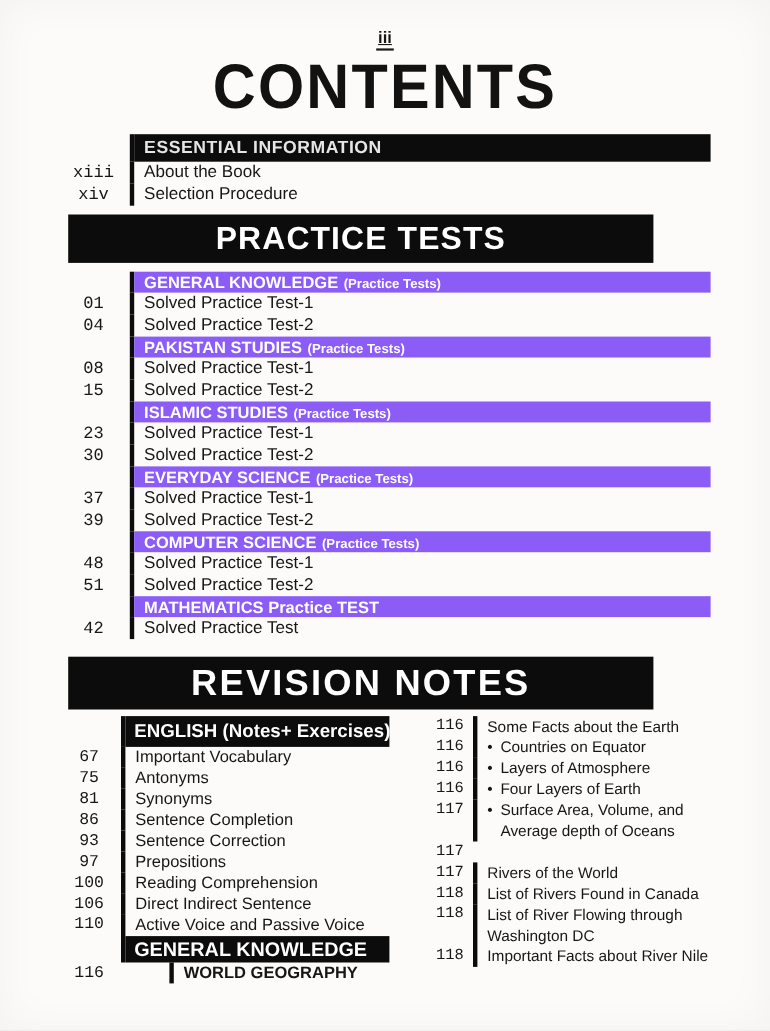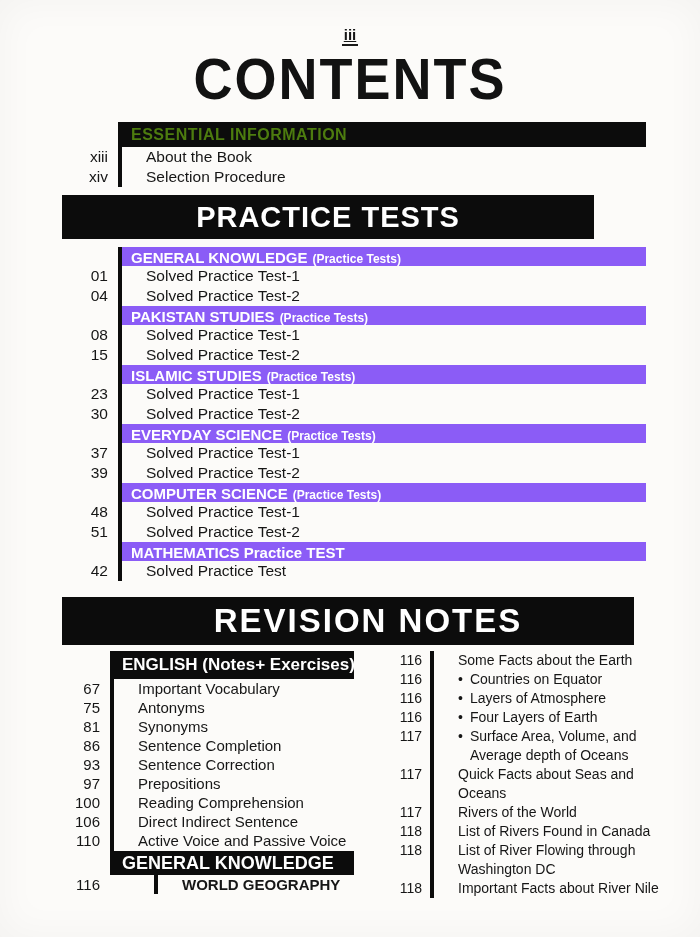--- a/index.html
+++ b/index.html
@@ -5,34 +5,34 @@
   html,body{margin:0;padding:0;background:#e9e7e3;}
   .page{position:relative;width:700px;height:937px;margin:0 auto;background:#fcfbf9;
         font-family:"Liberation Sans",sans-serif;color:#161616;overflow:hidden;
         box-shadow:inset 0 0 40px rgba(0,0,0,0.04);}
   .folio{text-align:center;padding-top:26px;font-size:15px;font-weight:bold;height:18px;text-decoration:underline;}
   .folio span{border-bottom:2px solid #1a1a1a;padding:0 2px 1px;}
   .title{margin:6px 0 14px;text-align:center;font-size:54px;line-height:58px;font-weight:bold;
          letter-spacing:2px;transform:scaleY(1.06);color:#121212;}
   .block{margin-left:62px;width:584px;}
   .row{display:flex;align-items:stretch;}
-  .num{flex:none;width:56px;text-align:right;padding-right:10px;box-sizing:border-box;
-       font-size:15.5px;line-height:20px;}
-  .cnt{flex:1;border-left:4px solid #0c0c0c;padding-left:24px;font-size:15.5px;line-height:20px;
+  .num{flex:none;width:56px;text-align:center;padding-right:10px;box-sizing:border-box;
+       font-size:15.5px;line-height:20px;font-family:Liberation Mono, monospace;}
+  .cnt{flex:1;border-left:4px solid #0c0c0c;padding-left:9px;font-size:15.5px;line-height:20px;
        box-sizing:border-box;}
   .cnt.hdr{padding-left:0;}
   .subbar{background:#8b5cf6;color:#fff;font-weight:bold;height:19px;line-height:21px;
           padding-left:9px;font-size:15px;white-space:nowrap;}
   .subbar .sfx{font-size:12px;margin-left:5px;}
-  .essbar{background:#0c0c0c;color:#4d7c0f;font-weight:bold;height:25px;line-height:25px;
+  .essbar{background:#0c0c0c;color:#e5e5e5;font-weight:bold;height:25px;line-height:25px;
           padding-left:9px;font-size:16px;letter-spacing:0.5px;}
   .banner{margin-left:62px;width:532px;background:#0c0c0c;color:#fff;display:flex;
           align-items:center;justify-content:center;font-weight:bold;}
   .banner.practice{height:44px;font-size:29px;letter-spacing:1px;margin-top:8px;}
-  .banner.revision{height:48px;font-size:33px;letter-spacing:2px;margin-top:16px;padding-left:40px;}
+  .banner.revision{height:48px;font-size:33px;letter-spacing:2px;margin-top:16px;}
   .columns{display:flex;margin:6px 0 0 62px;}
   .colL{width:322px;}
   .colR{width:278px;margin-left:12px;}
   .colL .num{width:48px;font-size:15px;line-height:19px;}
   .colL .cnt{font-size:15px;line-height:19px;}
   .lbar{background:#0c0c0c;color:#fff;font-weight:bold;width:240px;box-sizing:border-box;white-space:nowrap;}
   .ebar{height:28px;line-height:28px;font-size:17px;padding-left:8px;}
   .gbar{height:24px;line-height:24px;font-size:18px;padding-left:8px;margin-top:1px;}
   .wgtxt{font-weight:bold;margin-left:44px;}
   .colR .num{width:34px;padding-right:8px;font-size:14px;line-height:19px;}
@@ -261,23 +261,20 @@
       </div>
       <div class="row">
         <div class="num">117</div>
         <div class="cnt">
             <span class="blt">•</span>
             <span class="rtext">Surface Area, Volume, and Average depth of Oceans</span>
           </div>
       </div>
       <div class="row">
         <div class="num">117</div>
-        <div class="cnt">
-            <span class="rtext">Quick Facts about Seas and Oceans</span>
-          </div>
       </div>
       <div class="row">
         <div class="num">117</div>
         <div class="cnt">
             <span class="rtext">Rivers of the World</span>
           </div>
       </div>
       <div class="row">
         <div class="num">118</div>
         <div class="cnt">

